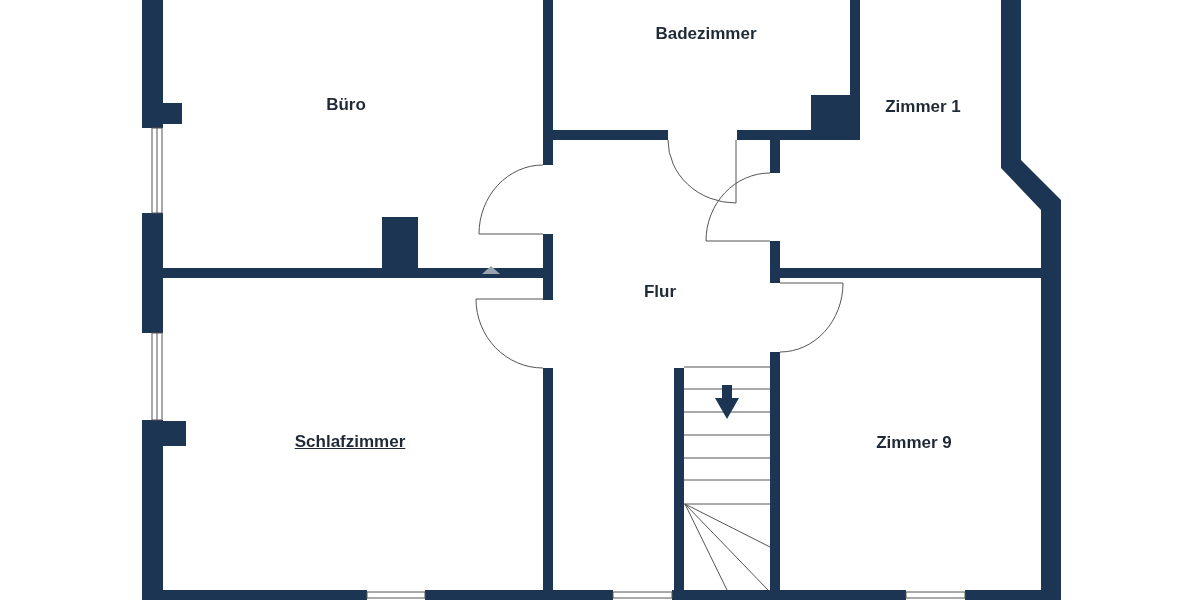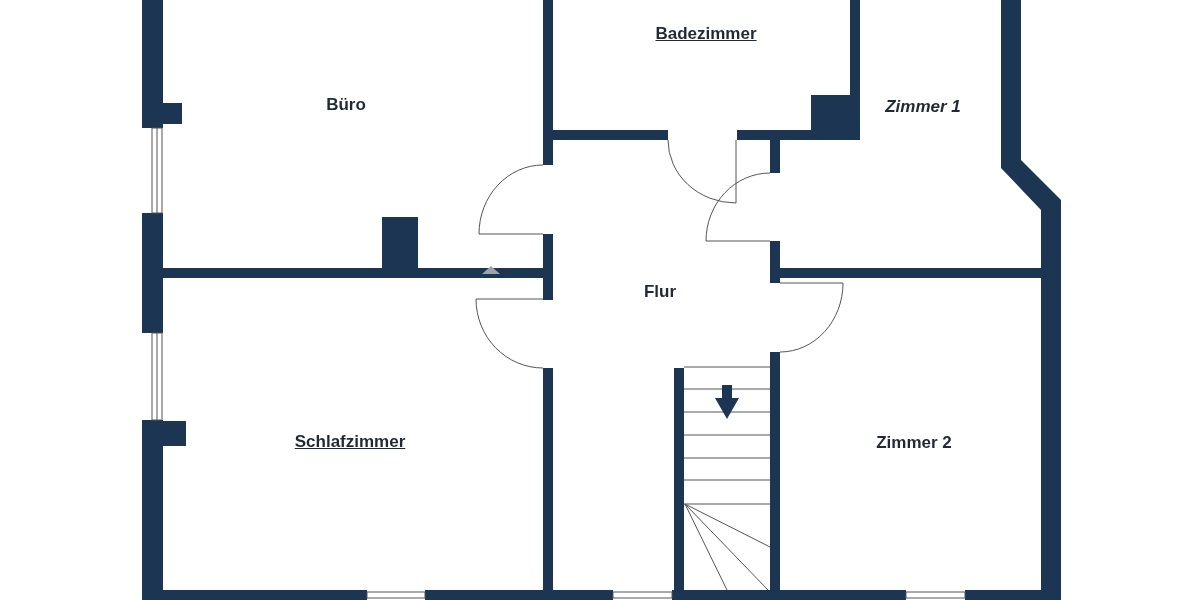--- a/index.html
+++ b/index.html
@@ -111,17 +111,17 @@
     <line class="thin" x1="685" y1="504" x2="768" y2="590"></line>
     <line class="thin" x1="685" y1="504" x2="727" y2="590"></line>
   </g>
   <g>
     <rect class="wall" x="722" y="385" width="10" height="15"></rect>
     <polygon class="wall" points="715,398 739,398 727,419"></polygon>
   </g>
 </svg>
 
 <div class="room-label" style="left:346px; top:105px;">Büro</div>
-<div class="room-label" style="left:706px; top:34px;text-decoration:underline;">Badezimmer</div>
-<div class="room-label" style="left:923px; top:107px;font-style:italic;">Zimmer 1</div>
+<div class="room-label" style="left:706px; top:34px;">Badezimmer</div>
+<div class="room-label" style="left:923px; top:107px;">Zimmer 1</div>
 <div class="room-label" style="left:660px; top:260px;margin-top:32px;">Flur</div>
 <div class="room-label" style="left:350px; top:442px;text-decoration:underline;">Schlafzimmer</div>
-<div class="room-label" style="left:914px; top:443px;">Zimmer 2</div>
+<div class="room-label" style="left:914px; top:443px;">Zimmer 9</div>
 
 </body></html>

